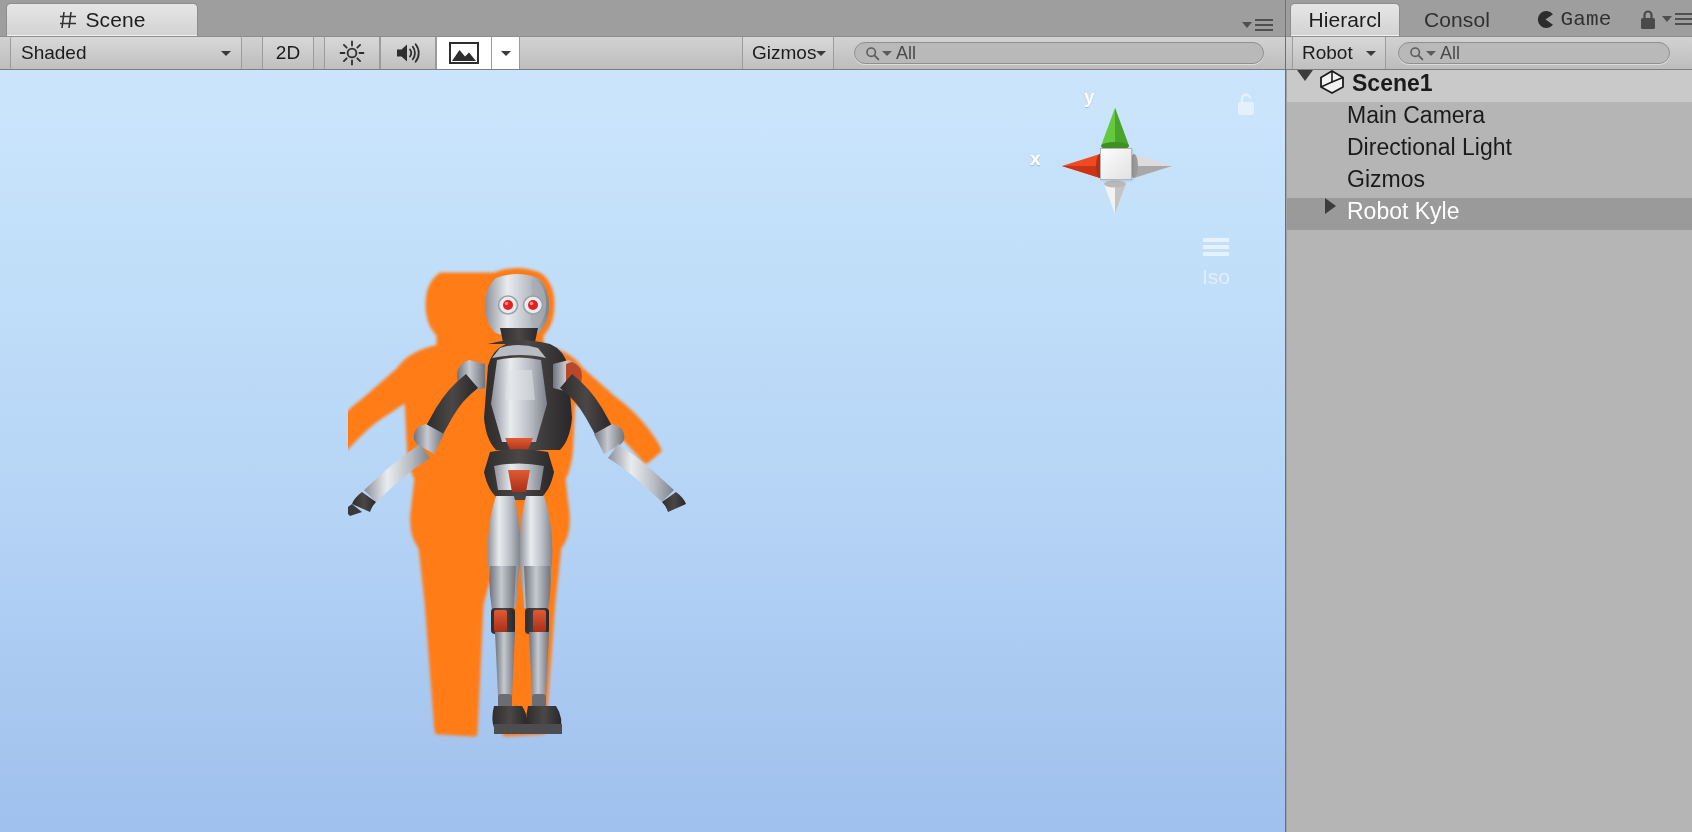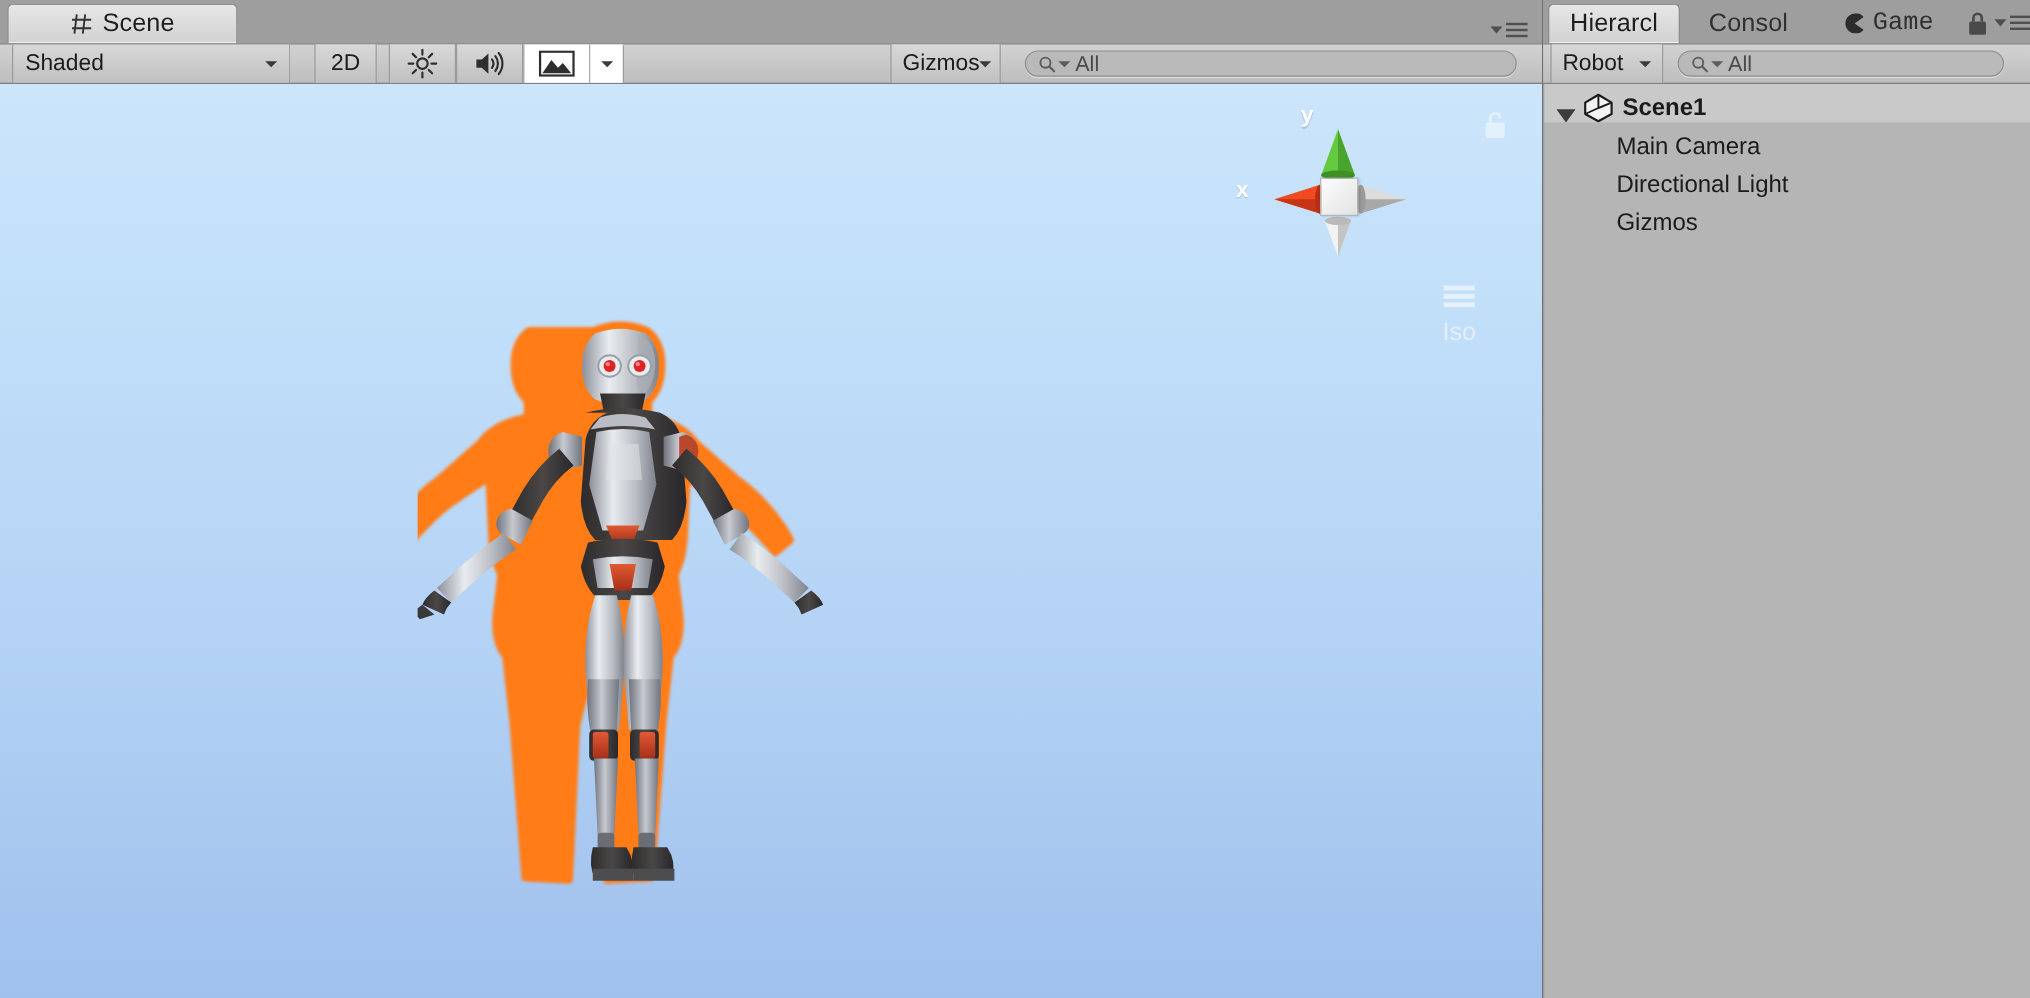--- a/index.html
+++ b/index.html
@@ -85,22 +85,22 @@
   .lock-glyph{
     position:absolute;right:30px;top:22px;width:20px;height:24px;opacity:.55;
   }
 
   
   #hierarchy-panel{
     position:absolute;left:1286px;top:0;width:406px;height:832px;background:#a0a0a0;
   }
   #hierarchy-list{position:absolute;left:1px;top:70px;width:405px;height:762px;background:#b5b5b5;}
   .hrow{
-    height:32px;display:flex;align-items:flex-end;
-    font-size:20px;color:#1b1b1b;box-sizing:border-box;
+    height:32px;display:flex;align-items:flex-start;
+    font-size:23px;color:#1b1b1b;box-sizing:border-box;
   }
   .hrow.root{background:#c9c9c9;font-weight:bold;}
   .hrow.selected{background:#9a9a9a;color:#ffffff;}
   .tri{width:0;height:0;border-top:8px solid transparent;border-bottom:8px solid transparent;border-left:11px solid #3c3c3c;}
   .tri.open{border-left:8px solid transparent;border-right:8px solid transparent;border-top:11px solid #3c3c3c;border-bottom:none;}
 
   .vsplit{position:absolute;top:0;width:1px;height:832px;background:#6f6f6f;}
 </style>
 </head>
 <body>
@@ -410,15 +410,21 @@
           <span>Main Camera</span>
         </div>
         <div class="hrow" style="padding-left: 38px;">
           <span style="width: 22px; display: flex; align-items: center;"></span>
           <span>Directional Light</span>
         </div>
         <div class="hrow" style="padding-left: 38px;">
           <span style="width: 22px; display: flex; align-items: center;"></span>
           <span>Gizmos</span>
         </div>
+        <div class="hrow selected" style="padding-left: 38px;">
+          <span style="width: 22px; display: flex; align-items: center;">
+            <span class="tri"></span>
+          </span>
+          <span>Robot Kyle</span>
+        </div>
       </div>
   </div>
 </div>
 
 </body></html>

